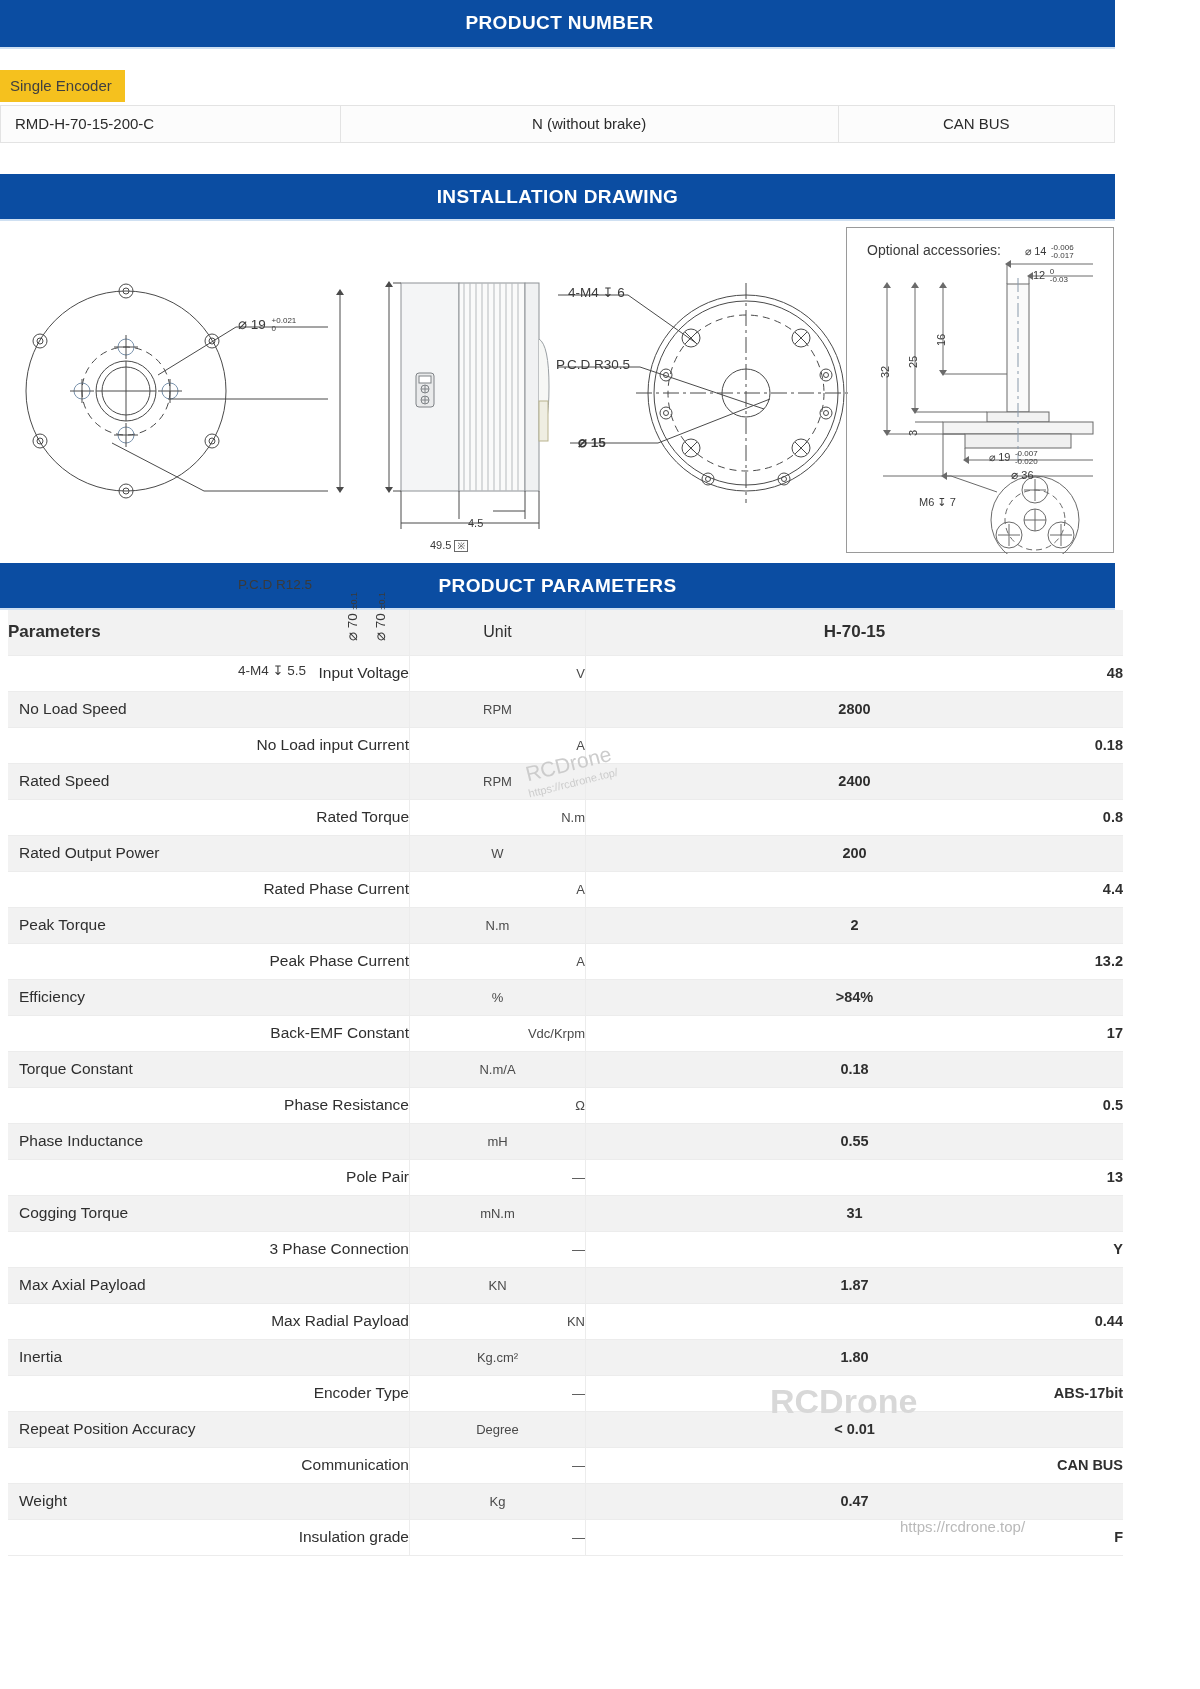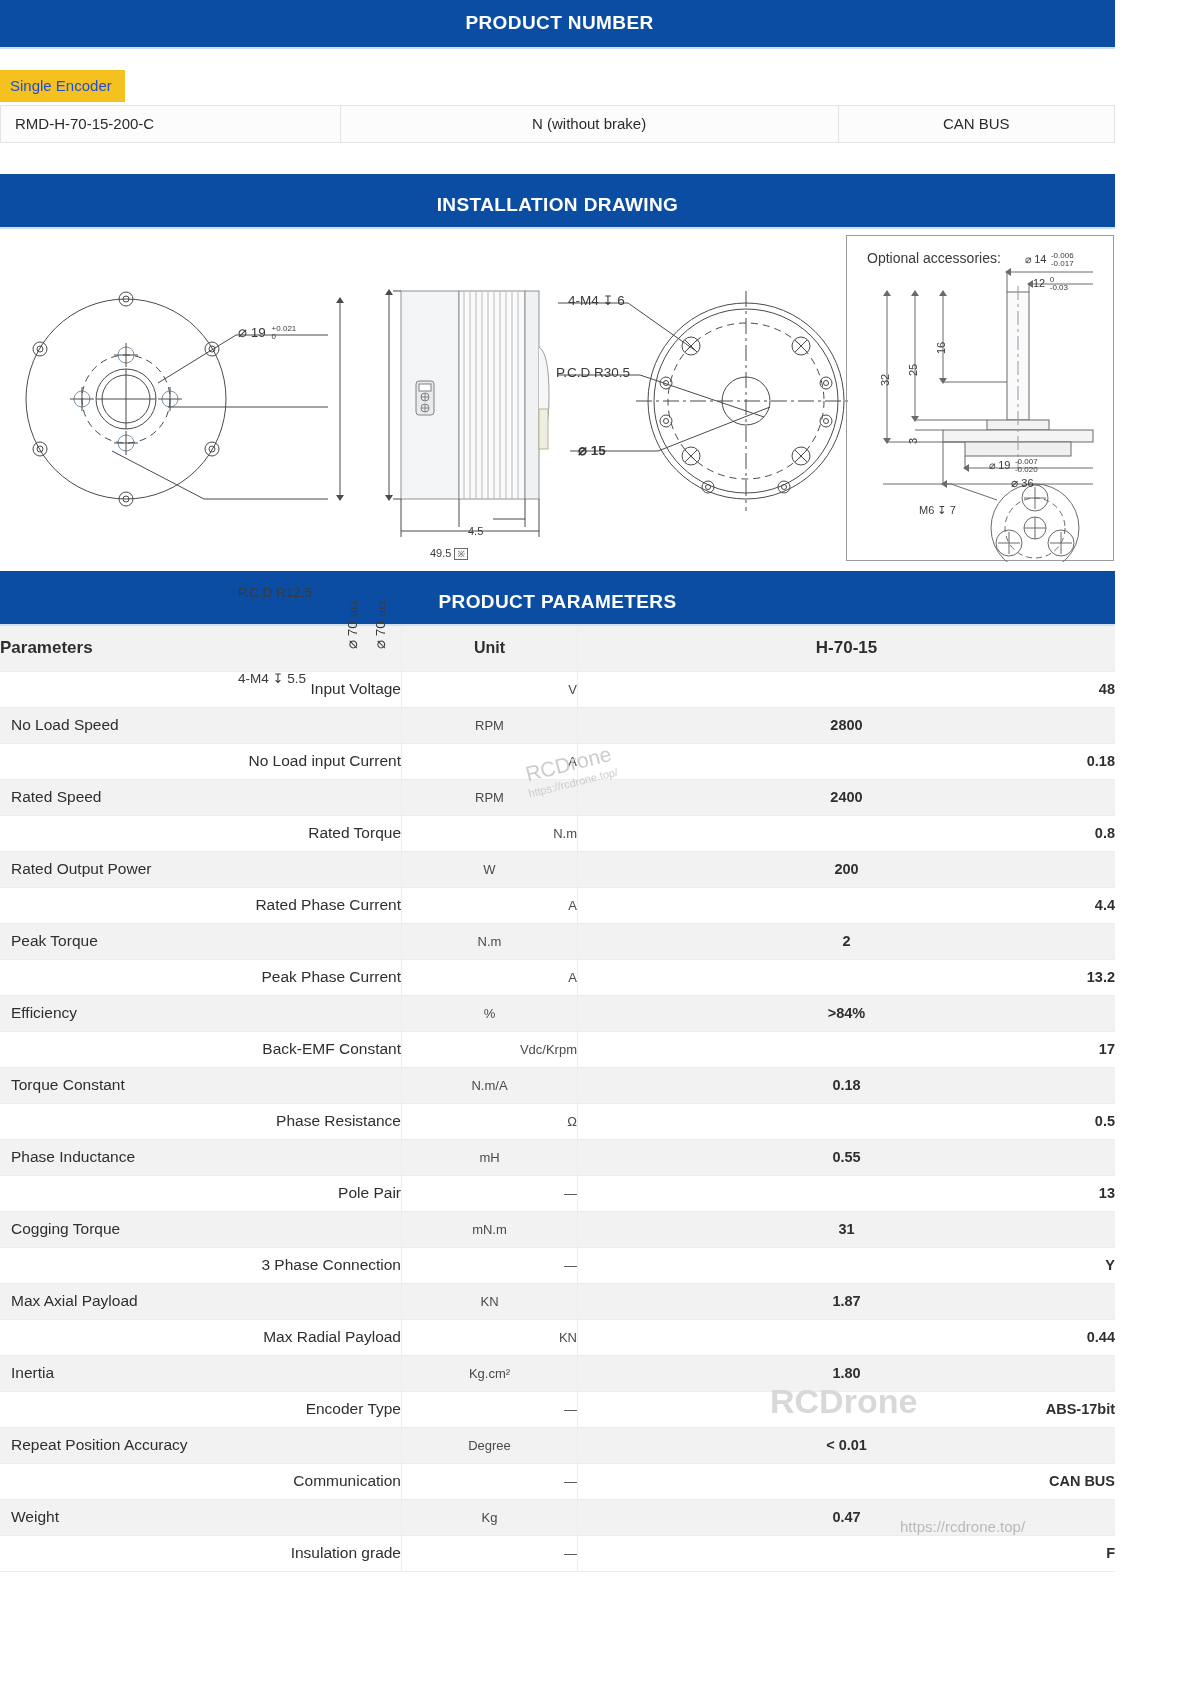--- a/index.html
+++ b/index.html
@@ -14,31 +14,31 @@
   .page { width:1115px; position:relative; }
 
   
   .banner {
     background:#0b4da2;
     color:#ffffff;
     text-align:center;
     font-size:19px;
     font-weight:bold;
     letter-spacing:.4px;
-    padding:20px 0 11px 0;
+    padding:12px 0 11px 0;
     border-bottom:2px solid #cfe0f2;
   }
   #banner-product-number { padding:12px 0 13px 4px; }
 
   
   .badge-row { height:56px; position:relative; }
   .badge {
     position:absolute; left:0; top:21px;
     background:#f5c11e;
-    color:#1d4ed8;
+    color:#404040;
     font-size:15px;
     padding:7px 13px 8px 10px;
   }
 
   
   table { border-collapse:collapse; width:100%; }
   .pn-table { font-size:0; }
   .pn-table td {
     border:1px solid #e3e3e3;
     font-size:17px;
@@ -74,37 +74,37 @@
   .acc-panel {
     position:absolute;
     left:846px; top:6px;
     width:268px; height:326px;
     border:1px solid #9a9a9a;
     box-sizing:border-box;
   }
   .acc-title { position:absolute; left:20px; top:14px; font-size:14px; color:#3a3a3a; }
 
   
-  .pt { font-size:15px; }
+  .pt { font-size:15px;margin-left:8px; }
   .pt td {
     border-bottom:1px solid #ececec;
     padding:8px 0 9px 0;
     vertical-align:middle;
   }
   .pt .c-name { width:390px; text-align:left; padding-left:11px; font-size:15.5px; color:#2f2f2f; }
   .pt .c-unit { width:175px; text-align:center; font-size:13px; color:#4a4a4a;
                 border-left:1px solid #ececec; border-right:1px solid #ececec; }
   .pt .c-val  { text-align:center; font-size:14.5px; color:#2f2f2f;font-weight:bold; }
   .pt tr.odd td { background:#f2f2f2; }
   .pt tr.even td { background:#ffffff;text-align:right; }
   .pt tr.head td {
     background:#f2f2f2; font-weight:bold; padding:12px 0 13px 0;
   }
   .pt tr.head .c-name { font-size:17px; }
-  .pt tr.head .c-unit { font-size:16px; font-weight:bold; color:#2f2f2f; }
+  .pt tr.head .c-unit { font-size:16px; font-weight:normal; color:#2f2f2f; }
   .pt tr.head .c-val  { font-size:17px; font-weight:bold; }
   .pt tr.head .c-unit, .pt tr.head .c-val { text-align:center; }
 
   
   .wm { position:absolute; pointer-events:none; color:#bdbdbd; }
   #wm-diagonal {
     left:495px; top:752px; width:150px;
     font-size:21px; color:#cccccc;
     transform:rotate(-14deg);
     text-align:center;

